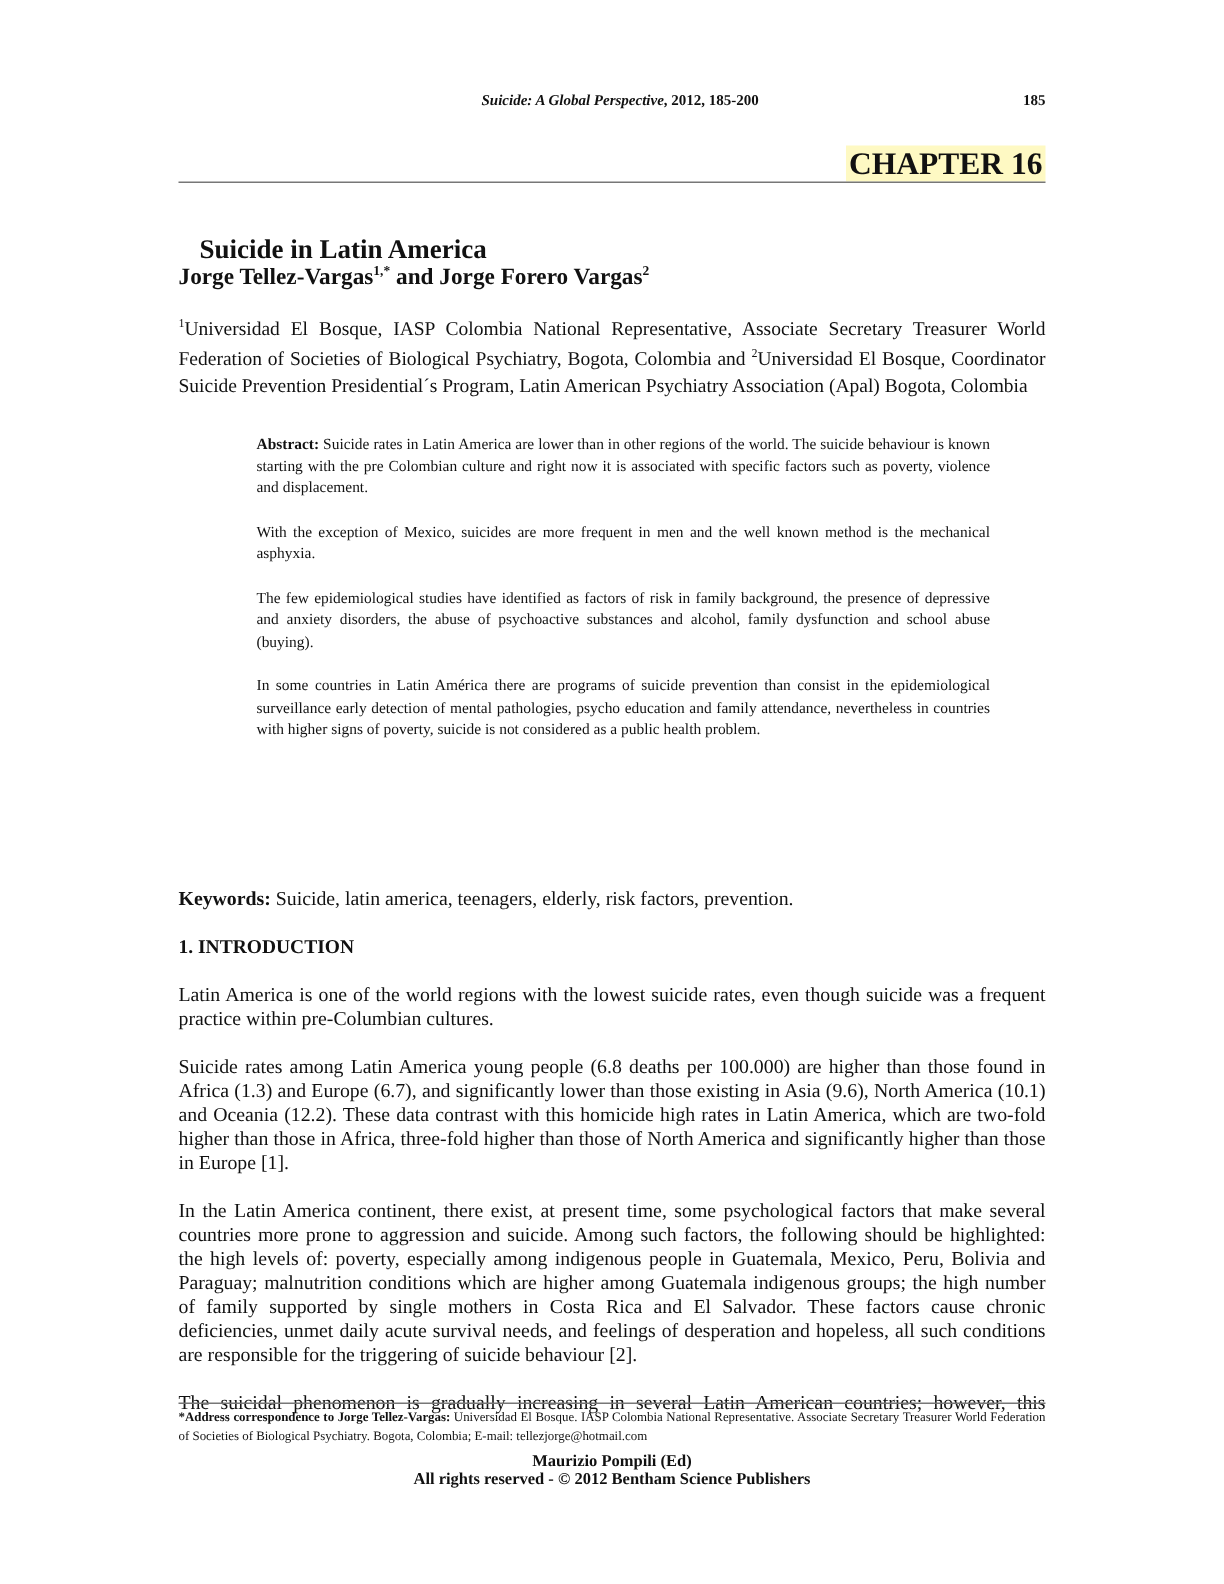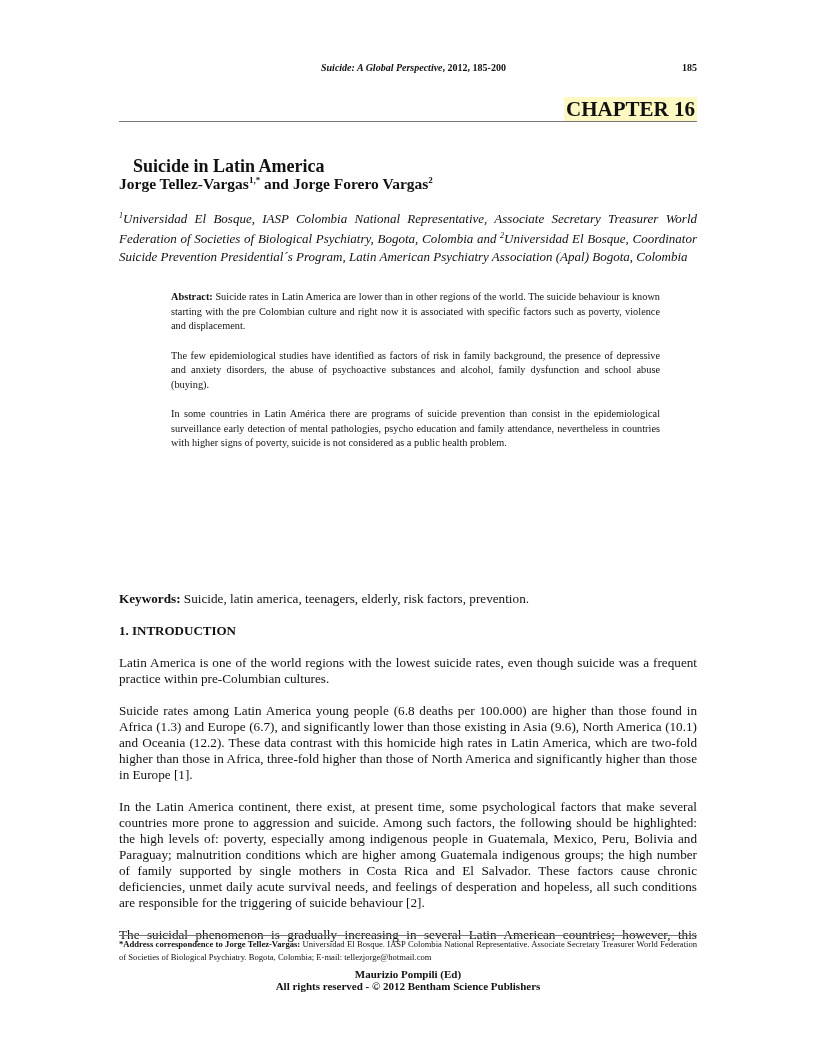--- a/index.html
+++ b/index.html
@@ -9,21 +9,21 @@
   .running-head { position: absolute; top: 62px; left: 0; width: 578px; font-size: 10px; font-weight: bold; }
   .running-head .journal { position: absolute; left: 202px; }
   .running-head .journal i { font-style: italic; }
   .running-head .pnum { position: absolute; right: 0; }
   .chapter { position: absolute; top: 97px; right: 0; background: #fef9c3; font-weight: bold;
              font-size: 21px; line-height: 24px; padding: 0 2px; }
   .chapter-rule { position: absolute; top: 121px; left: 0; width: 578px; border-top: 1px solid #777; }
   .title { position: absolute; top: 142px; left: 0; font-size: 18px; font-weight: bold; margin: 14px; }
   .authors { position: absolute; top: 175px; left: 0; font-size: 15.5px; font-weight: bold; margin: 0; }
   .authors sup { font-size: 9px; }
-  .affil { position: absolute; top: 207px; left: 0; width: 578px; font-size: 13px; font-style: italic;
+  .affil { position: absolute; top: 207px; left: 0; width: 578px; font-size: 13px; 
            line-height: 17px; text-align: justify; margin: 0; }
   .affil sup { font-size: 8px; }
   .abstract { position: absolute; top: 290px; left: 40px; width: 501px; font-size: 10.3px; line-height: 14.5px; }
   .abstract p { margin: 0 0 15px 12px; text-align: justify; }
   .abstract b { font-weight: bold; }
   .body-text { position: absolute; top: 575px; left: 0; width: 578px; font-size: 13.2px; line-height: 16px; margin-top: 16px; }
   .body-text p { margin: 0 0 16px 0; text-align: justify; }
   .body-text h2 { font-size: 13px; font-weight: bold; margin: 0 0 16px 0; }
   .foot-rule { position: absolute; top: 935px; left: 0; width: 578px; border-top: 1px solid #777; }
   .footnote { position: absolute; top: 938px; left: 0; width: 578px; font-size: 8.6px; line-height: 12.5px; text-align: justify; }
@@ -45,20 +45,21 @@
   <h1 class="title">Suicide in Latin America</h1>
 
   <p class="authors">
     <span>Jorge Tellez-Vargas</span><sup>1,*</sup><span> and </span><span>Jorge Forero Vargas</span><sup>2</sup>
   </p>
 
   <p class="affil"><sup>1</sup><span>Universidad El Bosque, IASP Colombia National Representative, Associate Secretary Treasurer World Federation of Societies of Biological Psychiatry, Bogota, Colombia and </span><sup>2</sup><span>Universidad El Bosque, Coordinator Suicide Prevention Presidential´s Program, Latin American Psychiatry Association (Apal) Bogota, Colombia</span></p>
 
   <div class="abstract">
     <p><b>Abstract:</b><span> Suicide rates in Latin America are lower than in other regions of the world. The suicide behaviour is known starting with the pre Colombian culture and right now it is associated with specific factors such as poverty, violence and displacement.</span></p>
+    <p>With the exception of Mexico, suicides are more frequent in men and the well known method is the mechanical asphyxia.</p>
     <p>The few epidemiological studies have identified as factors of risk in family background, the presence of depressive and anxiety disorders, the abuse of psychoactive substances and alcohol, family dysfunction and school abuse (buying).</p>
     <p>In some countries in Latin América there are programs of suicide prevention than consist in the epidemiological surveillance early detection of mental pathologies, psycho education and family attendance, nevertheless in countries with higher signs of poverty, suicide is not considered as a public health problem.</p>
   </div>
 
   <div class="body-text">
     <p><b>Keywords:</b><span> Suicide, latin america, teenagers, elderly, risk factors, prevention.</span></p>
     <h2>1. INTRODUCTION</h2>
     <p>Latin America is one of the world regions with the lowest suicide rates, even though suicide was a frequent practice within pre-Columbian cultures.</p>
     <p>Suicide rates among Latin America young people (6.8 deaths per 100.000) are higher than those found in Africa (1.3) and Europe (6.7), and significantly lower than those existing in Asia (9.6), North America (10.1) and Oceania (12.2). These data contrast with this homicide high rates in Latin America, which are two-fold higher than those in Africa, three-fold higher than those of North America and significantly higher than those in Europe [1].</p>
     <p>In the Latin America continent, there exist, at present time, some psychological factors that make several countries more prone to aggression and suicide. Among such factors, the following should be highlighted: the high levels of: poverty, especially among indigenous people in Guatemala, Mexico, Peru, Bolivia and Paraguay; malnutrition conditions which are higher among Guatemala indigenous groups; the high number of family supported by single mothers in Costa Rica and El Salvador. These factors cause chronic deficiencies, unmet daily acute survival needs, and feelings of desperation and hopeless, all such conditions are responsible for the triggering of suicide behaviour [2].</p>

